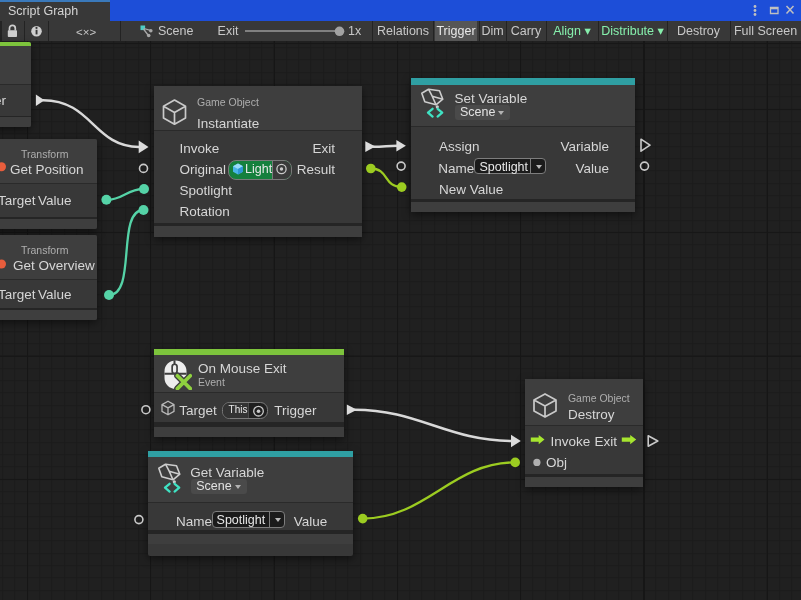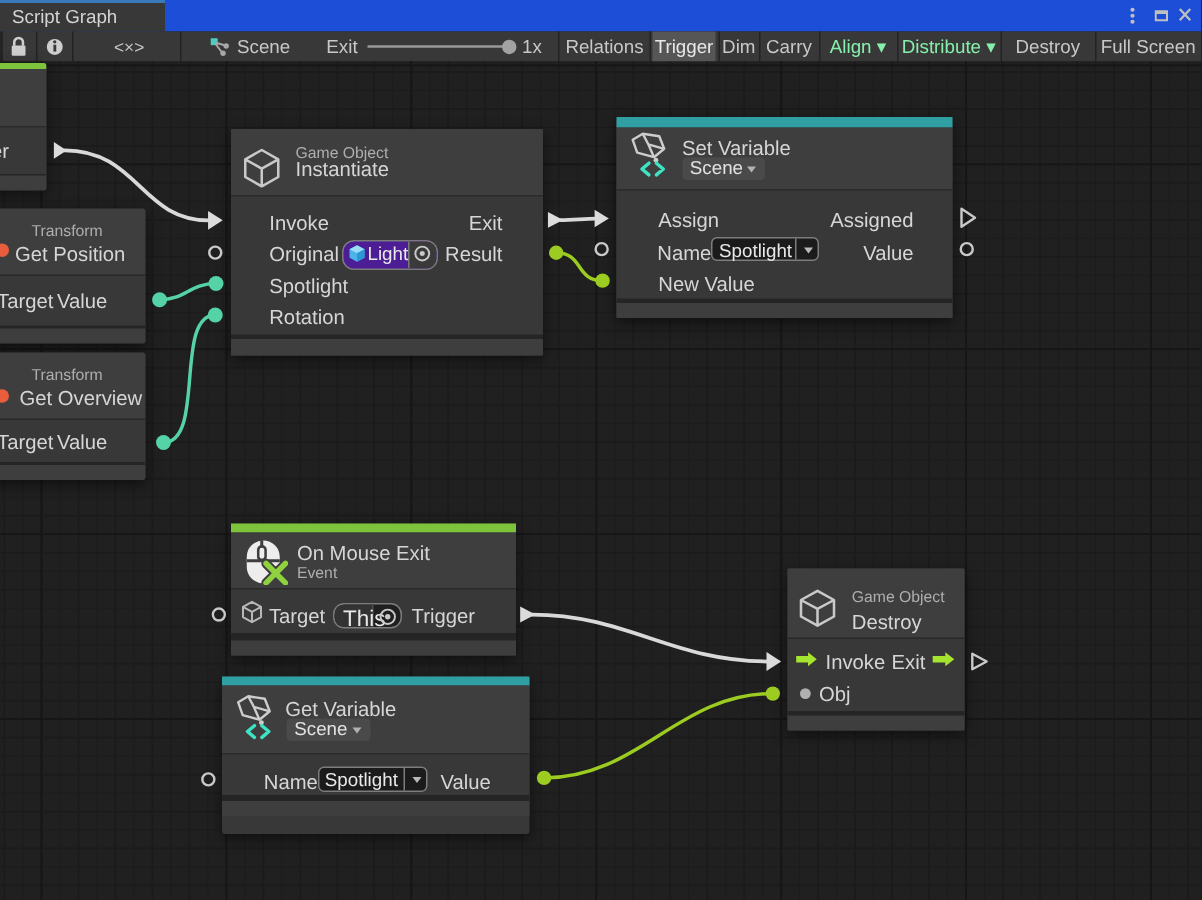--- a/index.html
+++ b/index.html
@@ -113,29 +113,29 @@
 </div>
 
 <div class="node" style="left:153.5px;top:86px;width:208.5px;height:150.8px">
 <div class="hdr" style="top:0;height:43.5px"></div>
 <div class="bod" style="top:43.5px;height:93.5px"></div>
 <div class="foot" style="top:137px;height:13.8px;border-top:3.4px solid #252525"></div>
 <svg style="left:7px;top:11.5px" width="27" height="28" viewBox="0 0 27 28">
 <path d="M13.5 2 L24.5 8.2 V20 L13.5 26.2 L2.5 20 V8.2 Z M2.5 8.2 L13.5 14.4 L24.5 8.2 M13.5 14.4 V26.2" fill="none" stroke="#c9c9c9" stroke-width="1.7" stroke-linejoin="round"></path>
 </svg>
 <span class="ts" style="left:43.5px;top:10px">Game Object</span>
-<span class="t" style="left:43.5px;top:19px">Instantiate</span>
+<span class="t" style="left:43.5px;top:30px">Instantiate</span>
 <span class="t" style="left:26px;top:54.5px">Invoke</span>
 <span class="t" style="right:27px;top:54.5px">Exit</span>
 <span class="t" style="left:26px;top:76px">Original</span>
 <span class="t" style="right:27px;top:76px">Result</span>
 <span class="t" style="left:26px;top:97px">Spotlight</span>
 <span class="t" style="left:26px;top:118px">Rotation</span>
 
-<div style="position:absolute;left:74px;top:73.5px;width:64px;height:20px;border:1.2px solid #7a7a7a;border-radius:8px;background:#4c1d95;overflow:hidden">
+<div style="position:absolute;left:74px;top:73.5px;width:64px;height:20px;border:1.2px solid #7a7a7a;border-radius:8px;background:#15803d;overflow:hidden">
 <div style="position:absolute;right:0;top:0;width:19px;height:100%;background:#3a3a3a;border-left:1px solid #7a7a7a"></div>
 <svg style="left:3.5px;top:2px" width="12" height="12" viewBox="0 0 12 12">
 <path d="M6 0.5 L11 3.2 V8.8 L6 11.5 L1 8.8 V3.2 Z" fill="#49b5e8"></path>
 <path d="M6 0.5 L11 3.2 L6 5.9 L1 3.2 Z" fill="#9adcf8"></path>
 <path d="M6 5.9 L11 3.2 V8.8 L6 11.5 Z" fill="#2e96d4"></path>
 </svg>
 <span style="position:absolute;left:16.5px;top:1px;color:#e8e8e8;font-size:12.5px">Light</span>
 <svg style="right:3px;top:2.2px;left:auto" width="13" height="12" viewBox="0 0 13 12">
           <circle cx="6.5" cy="6" r="4.6" fill="none" stroke="#c9c9c9" stroke-width="1.3"></circle>
           <circle cx="6.5" cy="6" r="1.7" fill="#c9c9c9"></circle>
@@ -154,21 +154,21 @@
 <path d="M8.5 1.2 L12.2 8.2 L22.8 11.2 M12.2 8.2 L16 16.8"></path>
 </g>
 <circle cx="17.3" cy="18.8" r="1.6" fill="#cdcdcd"></circle>
 <g stroke="#3fe2c3" stroke-width="2.3" fill="none" stroke-linejoin="round" stroke-linecap="round">
 <path d="M12.6 20.8 L8 24.7 L12.6 28.6 M17.6 20.8 L22.2 24.7 L17.6 28.6"></path>
 </g>
 </svg>
 <span class="t" style="left:44px;top:12.5px">Set Variable</span>
 <div class="dd" style="left:44.3px;top:26.7px;width:55.5px;height:15px;line-height:15px;padding-left:5px">Scene<span style="position:absolute;right:6px;top:6px;width:0;height:0;border-left:3.5px solid transparent;border-right:3.5px solid transparent;border-top:4.5px solid #b2b2b2"></span></div>
 <span class="t" style="left:28.3px;top:61px">Assign</span>
-<span class="t" style="right:26px;top:61px">Assigned</span>
+<span class="t" style="right:26px;top:61px">Variable</span>
 <span class="t" style="left:27.6px;top:82.2px">Name</span>
 <span class="t" style="right:26px;top:82.2px">Value</span>
 <span class="t" style="left:28.3px;top:103.4px">New Value</span>
 
 <div style="position:absolute;left:63.8px;top:79.4px;width:72px;height:16.5px;border:1.2px solid #7d7d7d;border-radius:4px;background:#1b1b1b">
 <span style="position:absolute;left:4px;top:1px;color:#e8e8e8;font-size:12.5px">Spotlight</span>
 <div style="position:absolute;right:14.5px;top:0;width:1px;height:100%;background:#7d7d7d"></div>
 <span style="position:absolute;right:3.5px;top:6px;width:0;height:0;border-left:3.5px solid transparent;border-right:3.5px solid transparent;border-top:4.5px solid #b9b9b9"></span>
 </div>
 </div>
@@ -192,21 +192,21 @@
 </svg>
 <span class="t" style="left:43.7px;top:12px">On Mouse Exit</span>
 <span class="ts" style="left:43.7px;top:27.5px">Event</span>
 <svg style="left:6.5px;top:51.7px" width="14" height="17" viewBox="0 0 14 17">
 <path d="M7 1.2 L13 4.6 V11.4 L7 14.8 L1 11.4 V4.6 Z M1 4.6 L7 7.9 L13 4.6 M7 7.9 V14.8" fill="none" stroke="#b8b8b8" stroke-width="1.3" stroke-linejoin="round"></path>
 </svg>
 <span class="t" style="left:25px;top:54.6px">Target</span>
 <span class="t" style="right:27.2px;top:54.6px">Trigger</span>
 <div style="position:absolute;left:67.8px;top:53.1px;width:45.9px;height:16.8px;border:1.2px solid #7c7c7c;border-radius:7.5px;background:#1f1f1f;overflow:hidden">
 <div style="position:absolute;left:0;top:0;width:26px;height:100%;background:#333333;border-right:1px solid #4a4a4a"></div>
-<span style="position:absolute;left:5.5px;top:1px;color:#e8e8e8;font-size:15px">This</span>
+<span style="position:absolute;left:5.5px;top:1px;color:#e8e8e8;font-size:10px">This</span>
 <svg style="left:29px;top:1.8px" width="13" height="13" viewBox="0 0 13 13">
           <circle cx="6.5" cy="6.2" r="4.8" fill="none" stroke="#c9c9c9" stroke-width="1.3"></circle>
           <circle cx="6.5" cy="6.2" r="1.8" fill="#c9c9c9"></circle>
         </svg>
 </div>
 </div>
 
 <div class="node" style="left:147.9px;top:451.4px;width:205px;height:105px">
 <div class="bar" style="height:6px;background:#2f9fa3"></div>
 <div class="hdr" style="top:6px;height:44.6px"></div>

